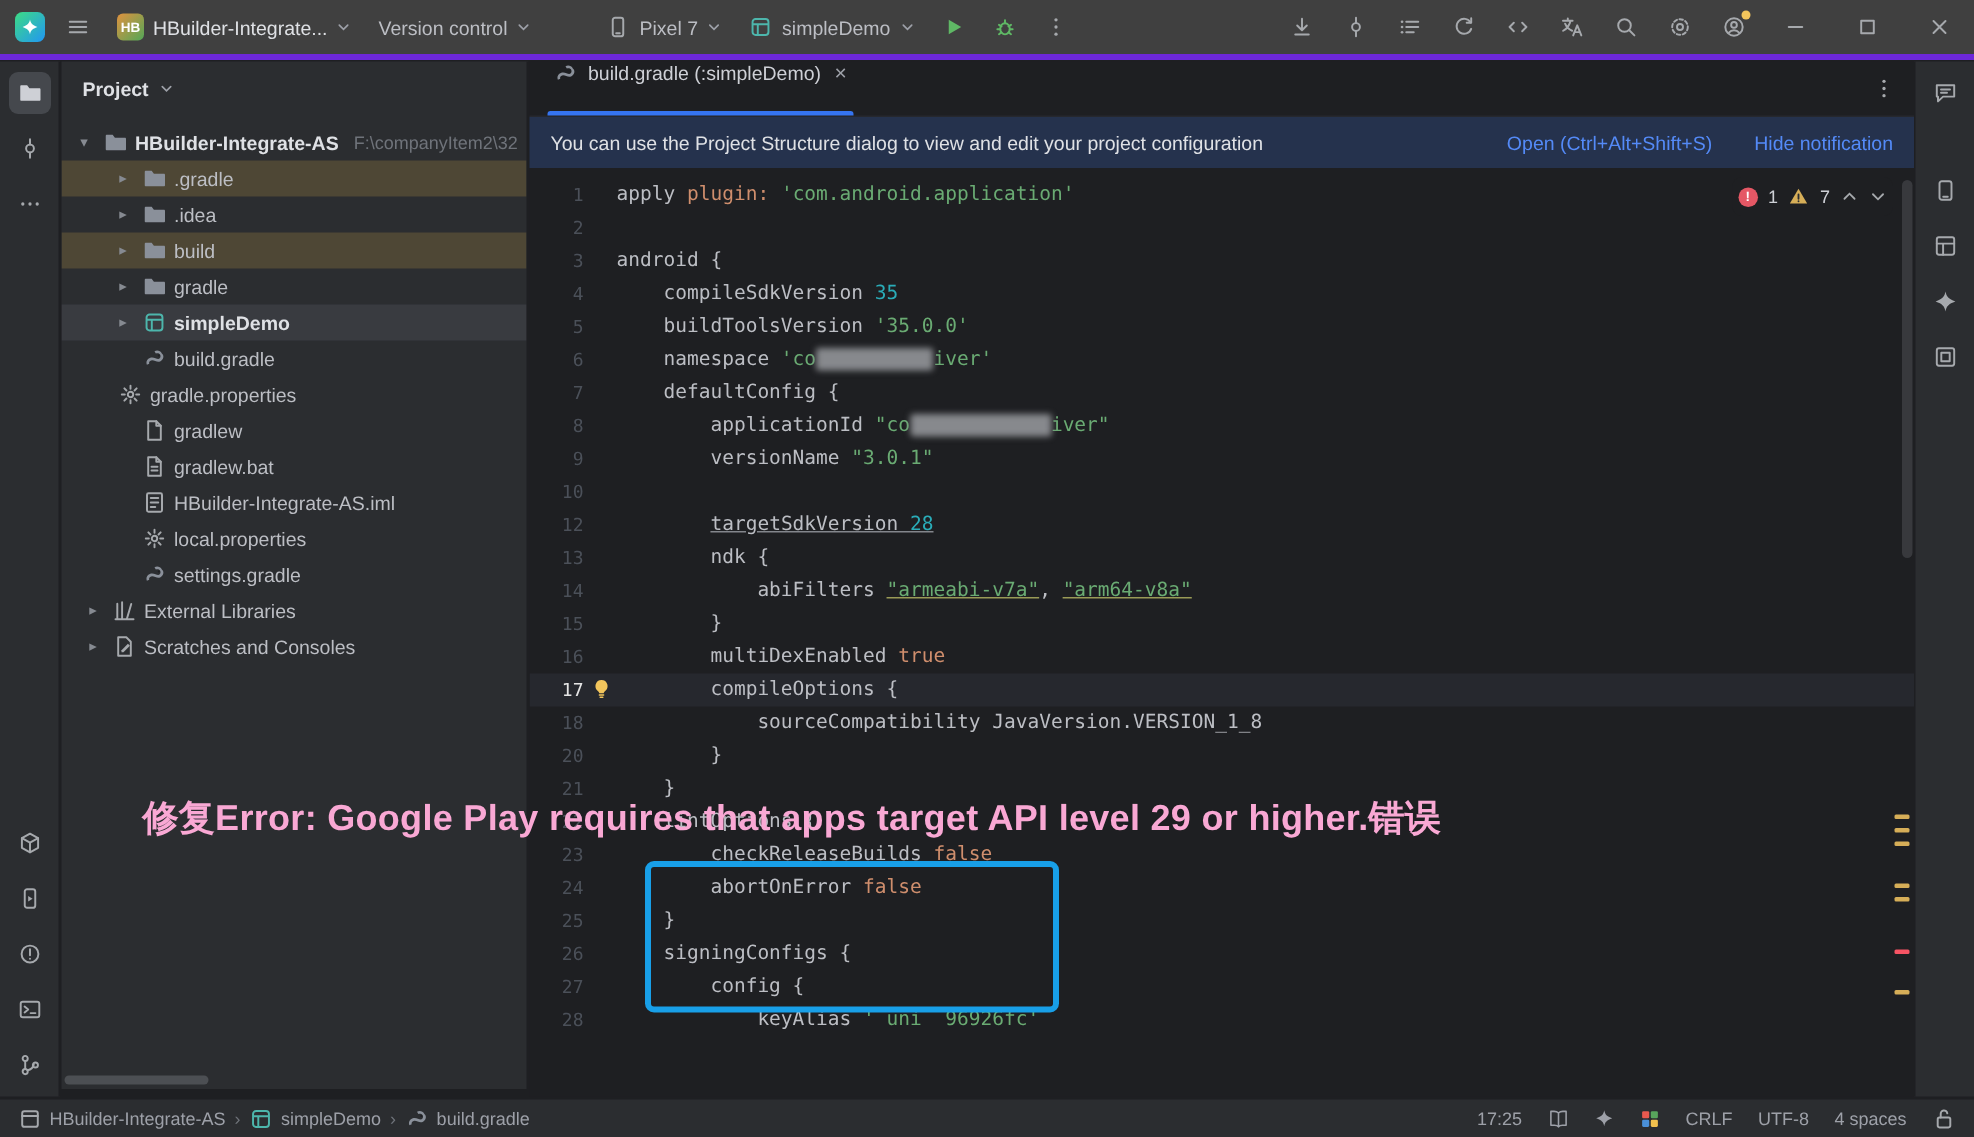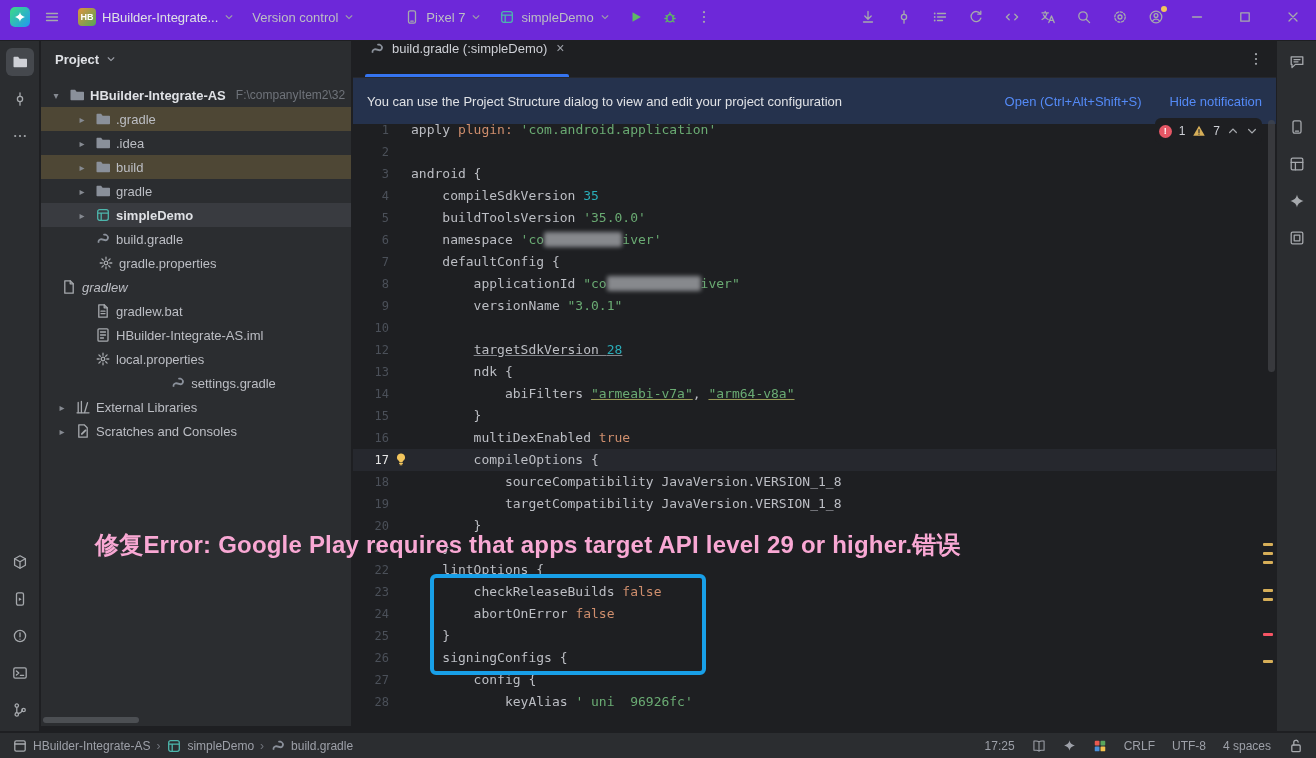--- a/index.html
+++ b/index.html
@@ -5,22 +5,22 @@
   * { margin:0; padding:0; box-sizing:border-box; }
   html,body { width:1316px; height:758px; overflow:hidden; }
   body {
     position:relative; background:#1e1f22; color:#bcbec4;
     font-family:"Liberation Sans", sans-serif; font-size:13px;
     -webkit-font-smoothing:antialiased;
   }
   svg { display:block; }
 
   
-  .titlebar{position:absolute;top:0;left:0;width:1316px;height:40px;background:#6d28d9;
-    border-bottom:6px solid #6d28d9;display:flex;align-items:center;padding-left:10px;gap:2px;z-index:20;}
+  .titlebar{position:absolute;top:0;left:0;width:1316px;height:40px;background:#404040;
+    border-bottom:4px solid #6d28d9;display:flex;align-items:center;padding-left:10px;gap:2px;z-index:20;}
   .as-logo{width:20px;height:20px;border-radius:5px;background:linear-gradient(135deg,#3ddc84,#2196f3);
     display:flex;align-items:center;justify-content:center;margin-right:4px;}
   .tb-btn{display:flex;align-items:center;gap:6px;height:32px;padding:0 8px;border-radius:6px;color:#dfe1e5;cursor:default;}
   .tb-btn.dim{color:#bcbec4;}
   .tb-sel-label{font-weight:400;}
   .hb-badge{width:18px;height:18px;border-radius:4px;background:linear-gradient(135deg,#e0923e,#53a758);
     color:#fff;font-size:9px;font-weight:700;display:flex;align-items:center;justify-content:center;}
   .tb-gap{width:30px;}
   .tb-icon-btn{width:32px;height:32px;border-radius:6px;display:flex;align-items:center;justify-content:center;position:relative;}
   #tb-right{margin-left:auto;display:flex;align-items:center;gap:4px;}
@@ -53,21 +53,21 @@
   .panel-hscroll{position:absolute;bottom:3px;left:2px;width:96px;height:6px;border-radius:3px;background:#55575c;opacity:.8;}
 
   
   .editor{position:absolute;top:41px;left:353px;right:40px;bottom:27px;background:#1e1f22;z-index:5;}
   .tabbar{height:37px;display:flex;align-items:center;padding:0 6px;border-bottom:1px solid #26282e;}
   .tab{position:relative;height:100%;display:flex;align-items:flex-start;gap:7px;padding:0 10px;color:#ced0d6;}
   .tab.active::after{content:"";position:absolute;left:6px;right:6px;bottom:0;height:3px;border-radius:2px 2px 0 0;background:#3574f0;}
   .tab-close{color:#9da0a8;font-size:14px;line-height:1;margin-left:2px;}
   .tab-more{margin-left:auto;width:28px;height:28px;display:flex;align-items:center;justify-content:center;}
 
-  .banner{height:46px;background:#25324d;display:flex;align-items:center;padding:0 14px;color:#dfe1e5;justify-content:space-between;}
+  .banner{height:34px;background:#25324d;display:flex;align-items:center;padding:0 14px;color:#dfe1e5;justify-content:space-between;}
   .banner-links{margin-left:auto;display:flex;gap:28px;}
   .banner-link{color:#548af7;cursor:pointer;}
 
   .code-area{position:absolute;top:72px;left:0;right:0;bottom:0;overflow:hidden;
     font-family:"DejaVu Sans Mono","Liberation Mono",monospace;font-size:13px;line-height:22px;}
   #code{padding-top:6px;}
   .code-line{display:flex;height:22px;white-space:pre;position:relative;}
   .code-line.current{background:#26282e;}
   .lnum{width:36px;flex:none;text-align:right;color:#4b5059;font-size:12px;}
   .current .lnum{color:#e5e5e5;}
@@ -427,31 +427,31 @@
       <div class="tree-row" style="padding-left: 34px;">
         <span class="chevron"></span>
         <span class="t-icon">
           <svg width="16" height="16" viewBox="0 0 16 16">
             <path d="M12.9 4.6c-1-1.8-3.2-2.4-4.9-1.4l.9 1.5c1-.5 2.2-.2 2.8.7.5.8.4 1.8-.2 2.5-1.6 1.6-4.2-2.1-7.6.3-1.2.9-1.6 2.5-1 3.9l1.6-.6c-.3-.7 0-1.5.6-1.9 2.4-1.6 5 2.3 7.7-.4 1.4-1.3 1.6-3.4.1-4.6z" fill="#8a909a"></path>
             <circle cx="10.9" cy="6" r=".7" fill="#1e1f22"></circle>
           </svg>
         </span>
         <span class="t-label">build.gradle</span>
       </div>
-      <div class="tree-row" style="padding-left: 37px; text-align: center;">
+      <div class="tree-row" style="padding-left: 18px; text-align: center;">
         <span class="chevron"></span>
         <span class="t-icon">
           <svg width="16" height="16" viewBox="0 0 16 16" fill="none" stroke="#a6a9ad" stroke-width="1.3" stroke-linecap="round" stroke-linejoin="round">
             <circle cx="8" cy="8" r="1.8"></circle>
             <path d="M8 2.2v2M8 11.8v2M2.2 8h2M11.8 8h2M3.9 3.9l1.4 1.4M10.7 10.7l1.4 1.4M12.1 3.9l-1.4 1.4M5.3 10.7l-1.4 1.4"></path>
           </svg>
         </span>
         <span class="t-label">gradle.properties</span>
       </div>
-      <div class="tree-row" style=" font-style: italic;">
+      <div class="tree-row" style="padding-left: 34px;">
         <span class="chevron"></span>
         <span class="t-icon">
           <svg width="16" height="16" viewBox="0 0 16 16" fill="none" stroke="#a6a9ad" stroke-width="1.3" stroke-linecap="round" stroke-linejoin="round">
             <path d="M3.8 1.8h5.4l3 3v9.4H3.8z"></path>
             <path d="M9.2 1.8v3h3"></path>
           </svg>
         </span>
         <span class="t-label">gradlew</span>
       </div>
       <div class="tree-row" style="padding-left: 34px;">
@@ -477,21 +477,21 @@
       <div class="tree-row" style="padding-left: 34px;">
         <span class="chevron"></span>
         <span class="t-icon">
           <svg width="16" height="16" viewBox="0 0 16 16" fill="none" stroke="#a6a9ad" stroke-width="1.3" stroke-linecap="round" stroke-linejoin="round">
             <circle cx="8" cy="8" r="1.8"></circle>
             <path d="M8 2.2v2M8 11.8v2M2.2 8h2M11.8 8h2M3.9 3.9l1.4 1.4M10.7 10.7l1.4 1.4M12.1 3.9l-1.4 1.4M5.3 10.7l-1.4 1.4"></path>
           </svg>
         </span>
         <span class="t-label">local.properties</span>
       </div>
-      <div class="tree-row" style="padding-left: 34px; justify-content: center;">
+      <div class="tree-row" style="padding-left: 34px;">
         <span class="chevron"></span>
         <span class="t-icon">
           <svg width="16" height="16" viewBox="0 0 16 16">
             <path d="M12.9 4.6c-1-1.8-3.2-2.4-4.9-1.4l.9 1.5c1-.5 2.2-.2 2.8.7.5.8.4 1.8-.2 2.5-1.6 1.6-4.2-2.1-7.6.3-1.2.9-1.6 2.5-1 3.9l1.6-.6c-.3-.7 0-1.5.6-1.9 2.4-1.6 5 2.3 7.7-.4 1.4-1.3 1.6-3.4.1-4.6z" fill="#8a909a"></path>
             <circle cx="10.9" cy="6" r=".7" fill="#1e1f22"></circle>
           </svg>
         </span>
         <span class="t-label">settings.gradle</span>
       </div>
       <div class="tree-row" style="padding-left: 14px;">
@@ -564,21 +564,20 @@
         <div class="code-line"><span class="lnum">12</span><span class="lgut"></span><span class="lcode"><span>        </span><span class="pu">targetSdkVersion </span><span class="nu">28</span></span></div>
         <div class="code-line"><span class="lnum">13</span><span class="lgut"></span><span class="lcode"><span>        ndk {</span></span></div>
         <div class="code-line"><span class="lnum">14</span><span class="lgut"></span><span class="lcode"><span>            abiFilters </span><span class="su">"armeabi-v7a"</span><span>, </span><span class="su">"arm64-v8a"</span></span></div>
         <div class="code-line"><span class="lnum">15</span><span class="lgut"></span><span class="lcode"><span>        }</span></span></div>
         <div class="code-line"><span class="lnum">16</span><span class="lgut"></span><span class="lcode"><span>        multiDexEnabled </span><span class="k">true</span></span></div>
         <div class="code-line current"><span class="lnum">17</span><span class="lgut"><span class="bulb"><svg width="14" height="14" viewBox="0 0 16 16">
                 <path d="M8 1.6a4.6 4.6 0 0 1 2.6 8.4c-.6.4-.9 1-.9 1.6H6.3c0-.6-.3-1.2-.9-1.6A4.6 4.6 0 0 1 8 1.6z" fill="#f2c55c"></path>
                 <path d="M6.4 13h3.2M7 14.6h2" stroke="#f2c55c" stroke-width="1.2" stroke-linecap="round"></path>
               </svg></span></span><span class="lcode"><span>        compileOptions {</span></span></div>
         <div class="code-line"><span class="lnum">18</span><span class="lgut"></span><span class="lcode"><span>            sourceCompatibility JavaVersion.VERSION_1_8</span></span></div>
-        <div class="code-line"><span class="lnum">19</span><span class="lgut"></span><span class="lcode"><span>            targetCompatibility JavaVersion.VERSION_1_8</span></span></div>
         <div class="code-line"><span class="lnum">20</span><span class="lgut"></span><span class="lcode"><span>        }</span></span></div>
         <div class="code-line"><span class="lnum">21</span><span class="lgut"></span><span class="lcode"><span>    }</span></span></div>
         <div class="code-line"><span class="lnum">22</span><span class="lgut"></span><span class="lcode"><span>    lintOptions {</span></span></div>
         <div class="code-line"><span class="lnum">23</span><span class="lgut"></span><span class="lcode"><span>        checkReleaseBuilds </span><span class="k">false</span></span></div>
         <div class="code-line"><span class="lnum">24</span><span class="lgut"></span><span class="lcode"><span>        abortOnError </span><span class="k">false</span></span></div>
         <div class="code-line"><span class="lnum">25</span><span class="lgut"></span><span class="lcode"><span>    }</span></span></div>
         <div class="code-line"><span class="lnum">26</span><span class="lgut"></span><span class="lcode"><span>    signingConfigs {</span></span></div>
         <div class="code-line"><span class="lnum">27</span><span class="lgut"></span><span class="lcode"><span>        config {</span></span></div>
         <div class="code-line"><span class="lnum">28</span><span class="lgut"></span><span class="lcode"><span>            keyAlias </span><span class="s">' uni  96926fc'</span></span></div>
       </div>

